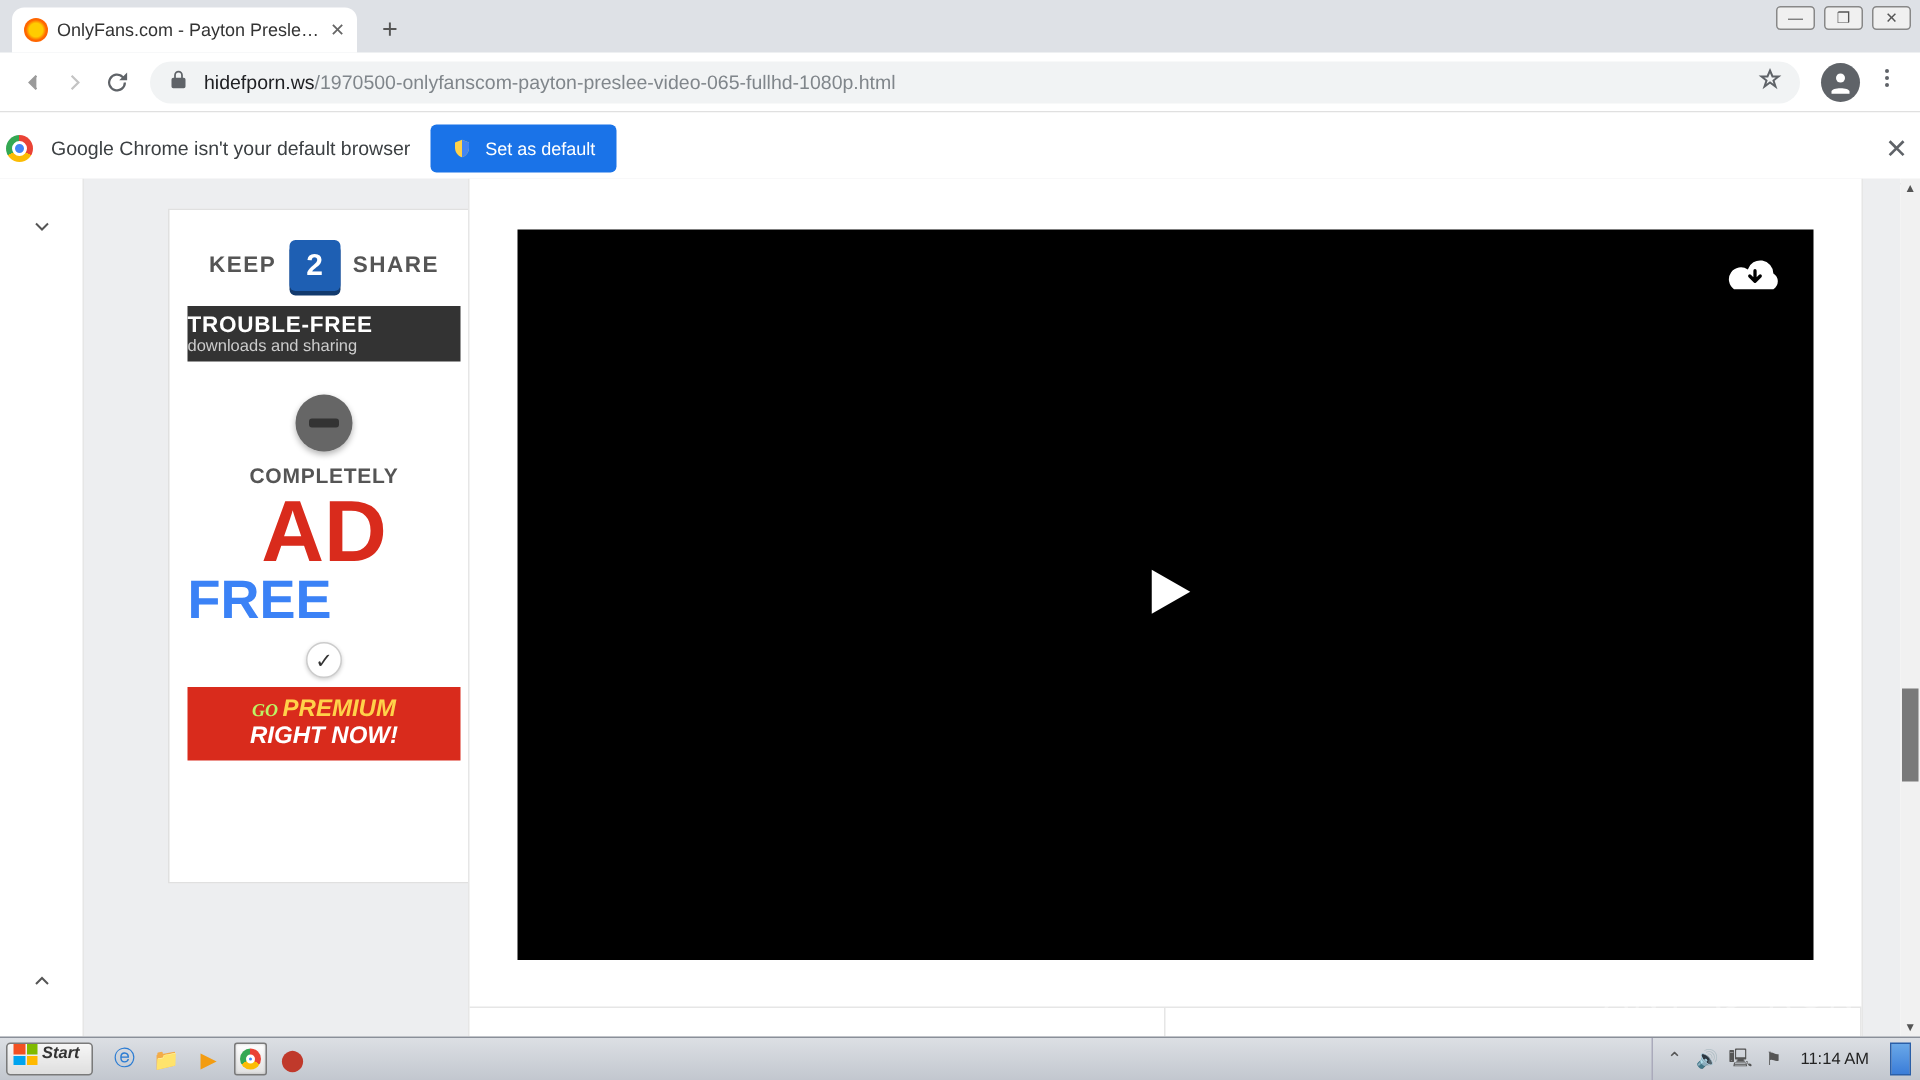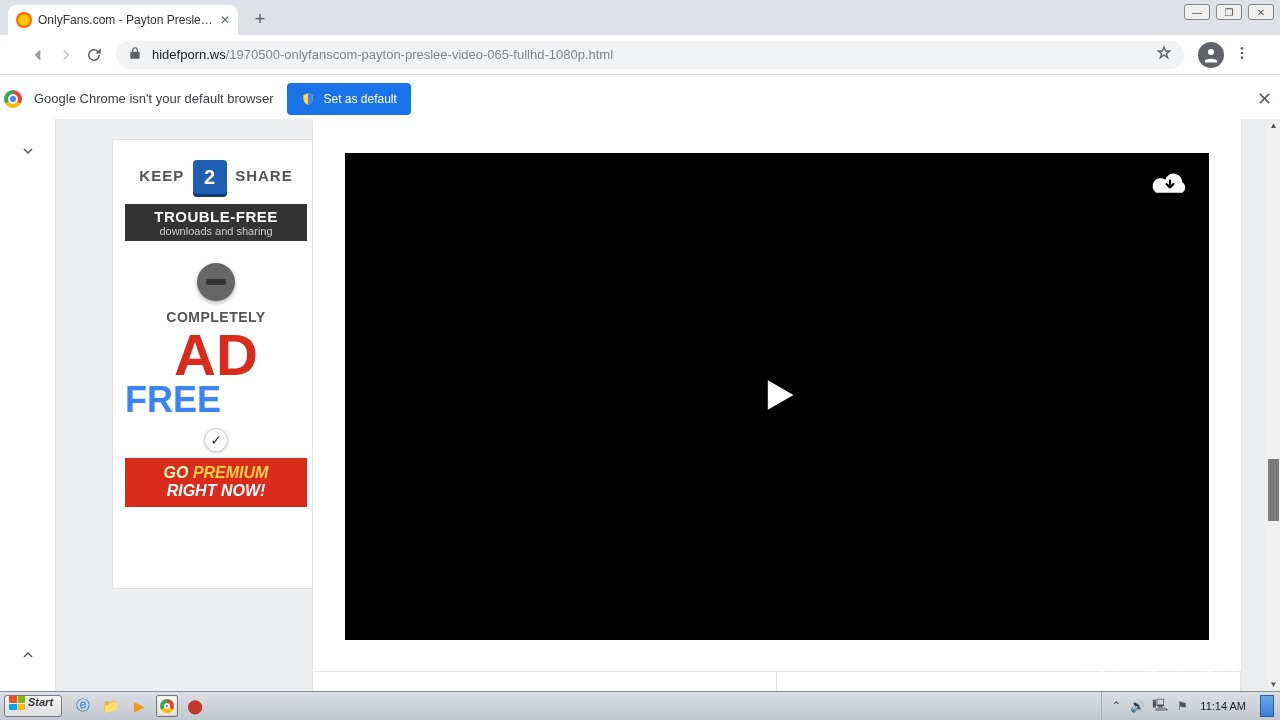--- a/index.html
+++ b/index.html
@@ -8,21 +8,21 @@
 
 .browser-top { background: #dee1e6; height: 35px; display: flex; align-items: flex-end; position: relative; }
 .tab { background: #fff; height: 30px; width: 230px; margin-left: 8px; border-radius: 8px 8px 0 0; display: flex; align-items: center; padding: 0 8px; font-size: 12px; color: #333; }
 .tab-favicon { width: 16px; height: 16px; background: radial-gradient(circle, #ffcc00 40%, #ff6600 60%); border-radius: 50%; margin-right: 6px; flex-shrink: 0; }
 .tab-title { white-space: nowrap; overflow: hidden; text-overflow: ellipsis; flex: 1; }
 .tab-close { margin-left: 6px; color: #666; }
 .new-tab { width: 28px; height: 28px; display: flex; align-items: center; justify-content: center; color: #555; font-size: 18px; margin-left: 8px; margin-bottom: 2px; }
 .win-controls { position: absolute; right: 6px; top: 4px; display: flex; gap: 6px; }
 .win-btn { width: 26px; height: 16px; border: 1px solid #888; border-radius: 3px; display: flex; align-items: center; justify-content: center; background: #f0f0f0; font-size: 10px; color: #555; }
 
-.toolbar { height: 40px; background: #fff; display: flex; align-items: center; padding: 0 24px; border-bottom: 1px solid #e0e0e0; }
+.toolbar { height: 40px; background: #fff; display: flex; align-items: center; padding: 0 8px; border-bottom: 1px solid #e0e0e0; }
 .nav-btn { width: 28px; height: 28px; display: flex; align-items: center; justify-content: center; color: #9a9a9a; }
 .nav-btn.active { color: #5f6368; }
 .omnibox { flex: 1; height: 28px; background: #f1f3f4; border-radius: 14px; margin: 0 8px; display: flex; align-items: center; padding: 0 12px; font-size: 13px; color: #202124; }
 .lock-icon { margin-right: 10px; }
 .url-host { color: #202124; }
 .url-path { color: #80868b; }
 .star-icon { color: #5f6368; margin-left: 8px; }
 .toolbar-right { display: flex; align-items: center; gap: 10px; padding: 0 6px; }
 .avatar { width: 26px; height: 26px; border-radius: 50%; background: #5f6368; display: flex; align-items: center; justify-content: center; }
 .avatar svg { fill: #fff; }
@@ -39,31 +39,31 @@
 .page { position: absolute; top: 119px; left: 0; right: 13px; bottom: 29px; background: #edeef0; overflow: hidden; }
 .collapse-col { position: absolute; left: 0; top: 0; width: 56px; height: 100%; background: #fff; border-right: 1px solid #e6e6e6; }
 .chev { position: absolute; left: 20px; color: #555; }
 .chev.down { top: 24px; }
 .chev.up { bottom: 24px; }
 
 .sidebar-ad { position: absolute; left: 80px; top: 20px; width: 208px; height: 450px; background: #fff; border: 1px solid #e0e0e0; padding: 12px; margin-left: 32px; }
 .k2s-logo { text-align: center; margin-top: 8px; }
 .k2s-text { font-size: 15px; font-weight: 600; color: #555; letter-spacing: 1px; }
 .k2s-cube { display: inline-block; width: 34px; height: 34px; background: #1e5fb3; color: #fff; font-size: 20px; font-weight: bold; line-height: 34px; vertical-align: middle; margin: 0 4px; border-radius: 4px; box-shadow: 0 3px 0 #123a6e; }
-.trouble-bar { background: #333; color: #fff; text-align: center; padding: 4px 0; margin-top: 10px; }
+.trouble-bar { background: #333; color: #fff; text-align: left; padding: 4px 0; margin-top: 10px; }
 .trouble-big { font-size: 15px; font-weight: bold; letter-spacing: 0.5px; }
 .trouble-small { font-size: 11px; color: #ccc; }
 .minus-circle { width: 38px; height: 38px; border-radius: 50%; background: #666; margin: 22px auto 8px; position: relative; box-shadow: 0 2px 4px rgba(0,0,0,.3); }
 .minus-circle::after { content: ''; position: absolute; left: 9px; right: 9px; top: 16px; height: 6px; background: #333; border-radius: 2px; }
 .completely { text-align: center; font-size: 14px; font-weight: bold; color: #555; letter-spacing: 0.5px; }
 .ad-big { text-align: center; font-size: 58px; font-weight: 900; color: #d92b1c; line-height: 0.95; margin-top: 2px; }
 .free-big { text-align: left; font-size: 36px; font-weight: 700; color: #3b82f6; line-height: 1; }
 .check-circle { width: 24px; height: 24px; border-radius: 50%; background: #fff; border: 1px solid #ccc; margin: 10px auto 6px; display: flex; align-items: center; justify-content: center; font-size: 14px; color: #333; box-shadow: 0 1px 3px rgba(0,0,0,.2); }
 .premium-bar { background: #d92b1c; color: #fff; text-align: center; padding: 6px 0 8px; font-weight: 900; font-style: italic; line-height: 1.1; }
-.premium-bar .go { color: #fef9c3; font-size: 16px; }
+.premium-bar .go { color: #bef264; font-size: 12px; font-family: Liberation Serif, serif; }
 .premium-bar .prem { color: #ffd24a; font-size: 16px; }
 .premium-bar .now { color: #fff; font-size: 16px; }
 
 .main-col { position: absolute; left: 312px; top: 0; width: 930px; height: 100%; background: #fff; border-left: 1px solid #e6e6e6; border-right: 1px solid #e6e6e6; }
 .video-player { position: absolute; left: 32px; top: 34px; width: 864px; height: 487px; background: #000; }
 .play-btn { position: absolute; left: 50%; top: 50%; transform: translate(-50%, -50%); }
 .play-btn svg { fill: #fff; }
 .dl-cloud { position: absolute; right: 18px; top: 16px; }
 .dl-cloud svg { fill: #fff; }
 

